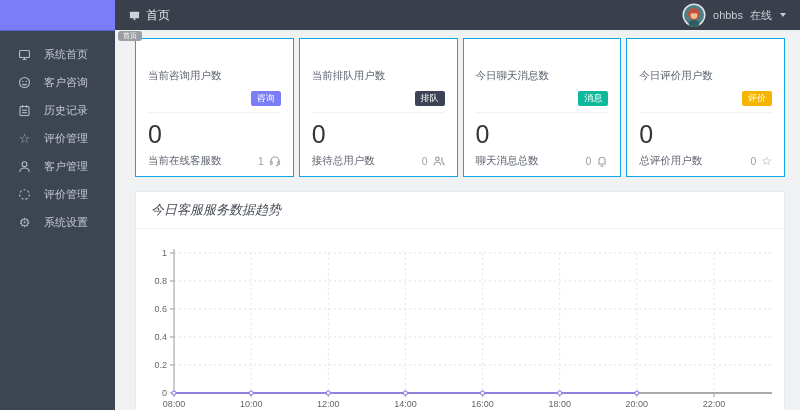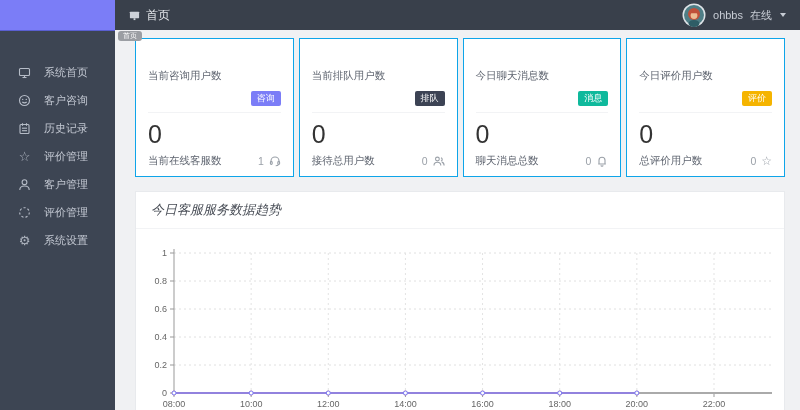--- a/index.html
+++ b/index.html
@@ -5,21 +5,21 @@
   * { margin:0; padding:0; box-sizing:border-box; }
   html,body { width:800px; height:410px; }
   body {
     position:relative; overflow:hidden;
     font-family:"Liberation Sans","DejaVu Sans",sans-serif;
     background:#f0f1f3; color:#444;
   }
   
   .sidebar { position:absolute; left:0; top:0; width:115px; height:410px; background:#3d4553; z-index:4; }
   .logo { height:30px; background:#7b7df7; box-shadow:0 1px 0 #5a5fd1; }
-  .nav { padding-top:28px; }
+  .nav { padding-top:10px; }
   .nav-item { display:flex; align-items:center; height:28px; padding-left:17px; color:#c3c8d2; font-size:11px; cursor:pointer; }
   .nav-item .ic { width:15px; margin-right:12px; display:flex; justify-content:center; align-items:center; color:#aeb4bf; font-size:13px; line-height:1; }
   .nav-item svg { stroke:#b6bcc7; fill:none; stroke-width:1.1; }
   
   .header { position:absolute; left:115px; right:0; top:0; height:30px; background:#39404b;
             display:flex; align-items:center; justify-content:space-between; padding:0 14px; z-index:4; }
   .crumb { display:flex; align-items:center; gap:6px; color:#e3e6ea; font-size:12px; cursor:pointer; }
   .crumb svg { fill:#cdd2d9; }
   .user { display:flex; align-items:center; gap:7px; color:#c7ccd4; font-size:11px; cursor:pointer; }
   .caret { width:0; height:0; border-left:3.5px solid transparent; border-right:3.5px solid transparent; border-top:4px solid #c7ccd4; margin-left:1px; }

